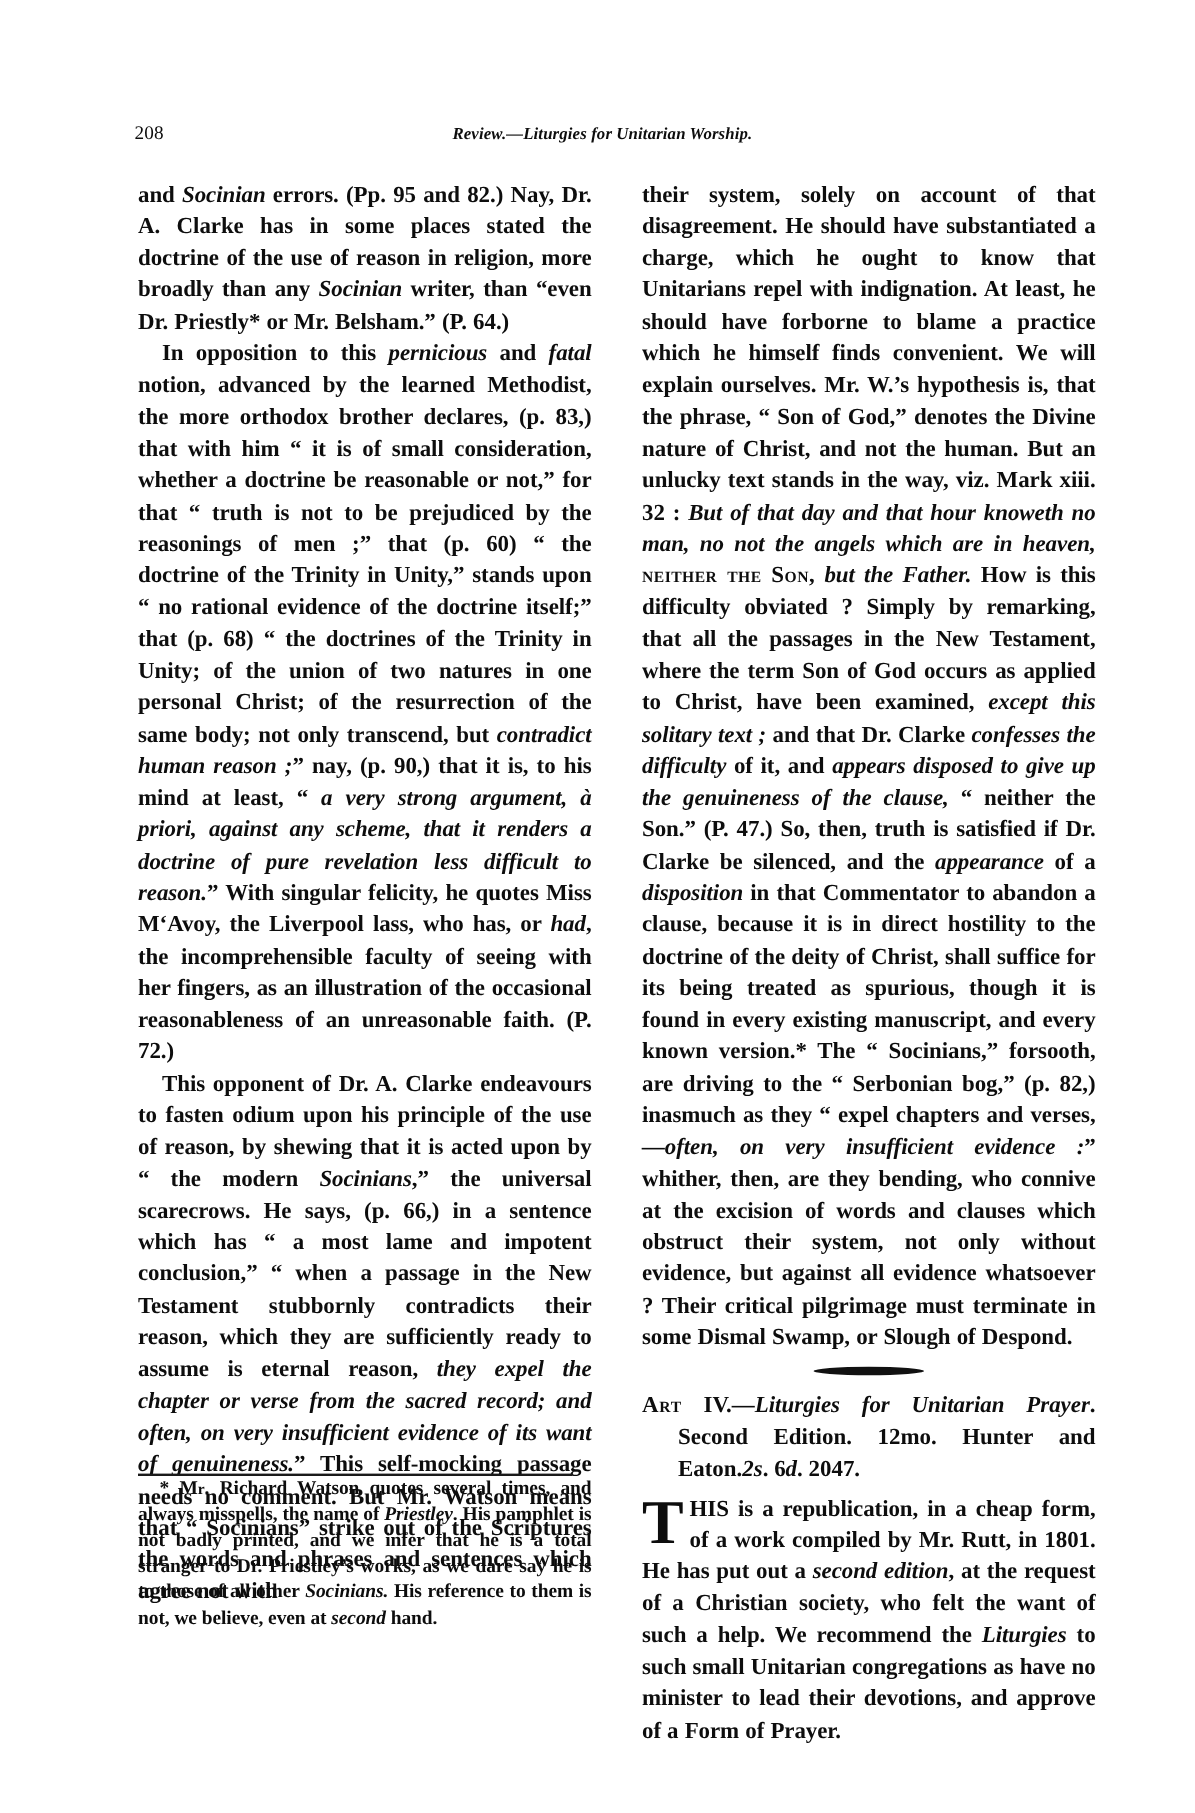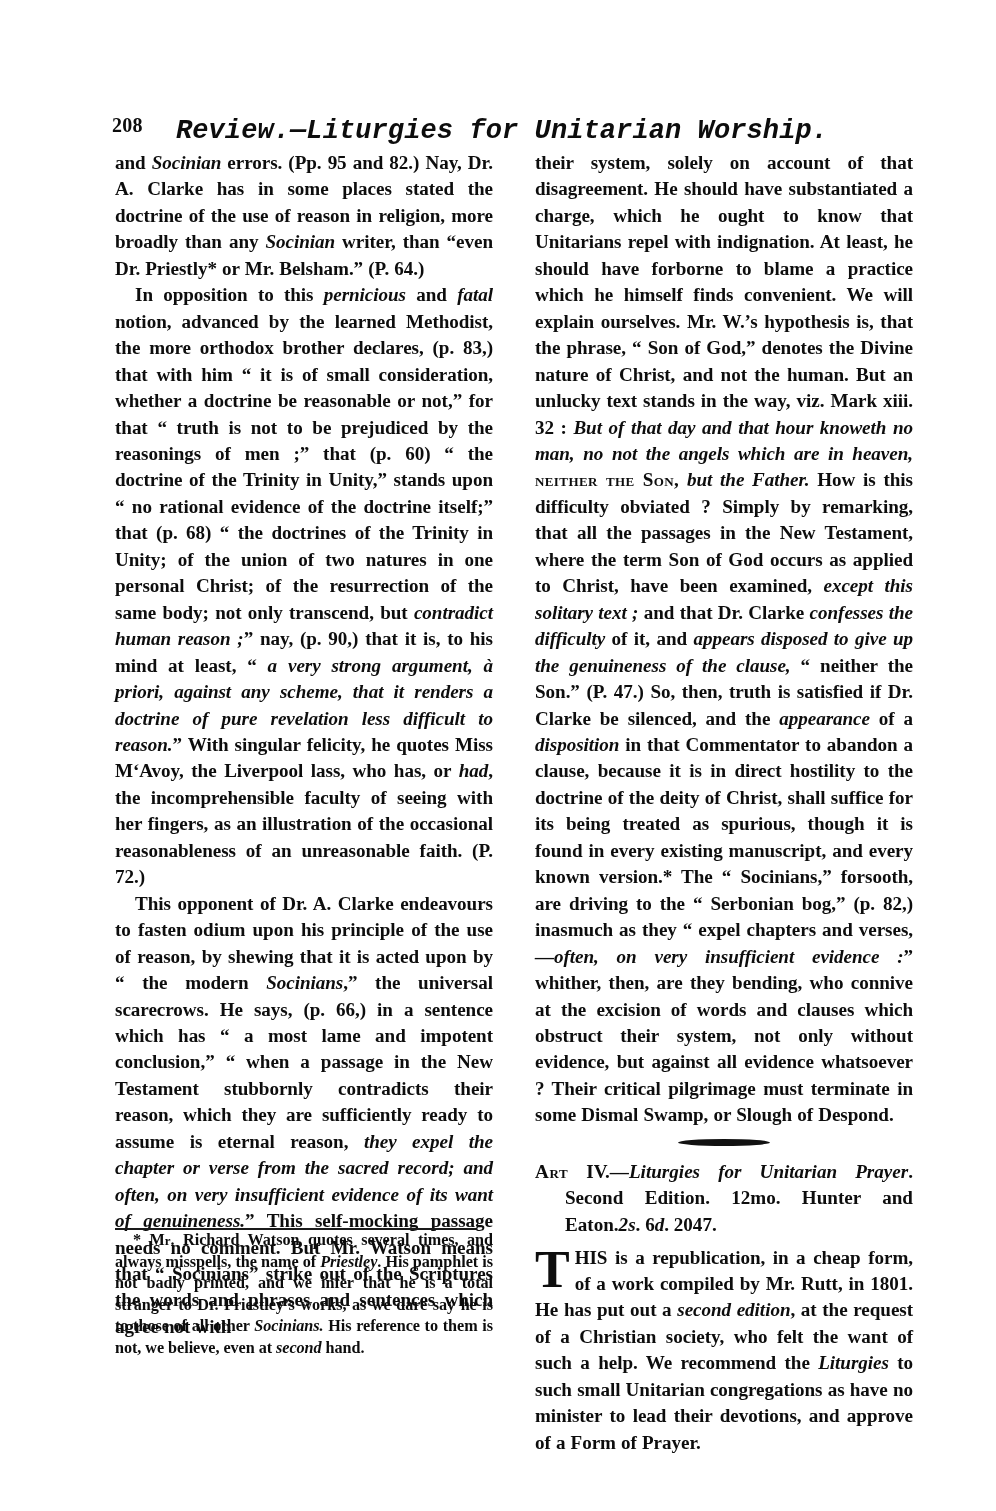--- a/index.html
+++ b/index.html
@@ -27,36 +27,35 @@
   .running-head {
     position: absolute;
     left: 112px;
     top: 100px;
     width: 780px;
     height: 30px;
   }
   .folio {
     position: absolute;
     left: 0;
-    top: 14px;
-    font-size: 20px;
-    font-weight: 700;
+    top: 3px;
+    font-size: 16px;
+    font-weight: 400;
     letter-spacing: .2px;
   }
   .head-title {
     position: absolute;
     left: 0;
-    top: 16px;
+    top: 5px;
     width: 780px;
     text-align: center;
-    font-size: 27px;
+    font-size: 14px;
     font-style: italic;
     font-weight: 700;
     letter-spacing: .1px;
-    font-family: Liberation Mono, monospace;
   }
 
   
   .col {
     position: absolute;
     top: 150px;
     width: 378px;
   }
   .col-left  { left: 115px; }
   .col-right { left: 535px; }

